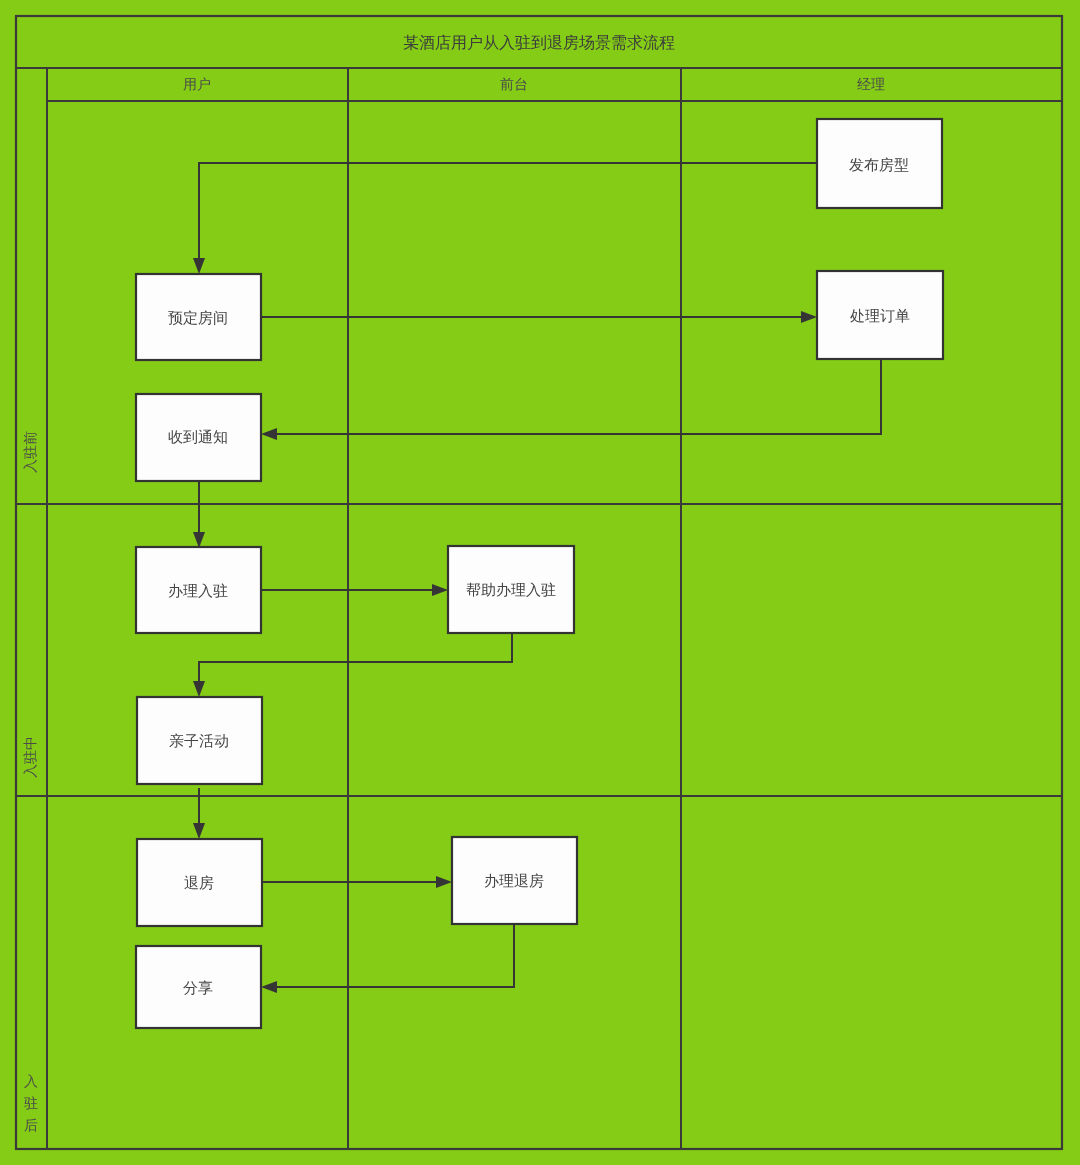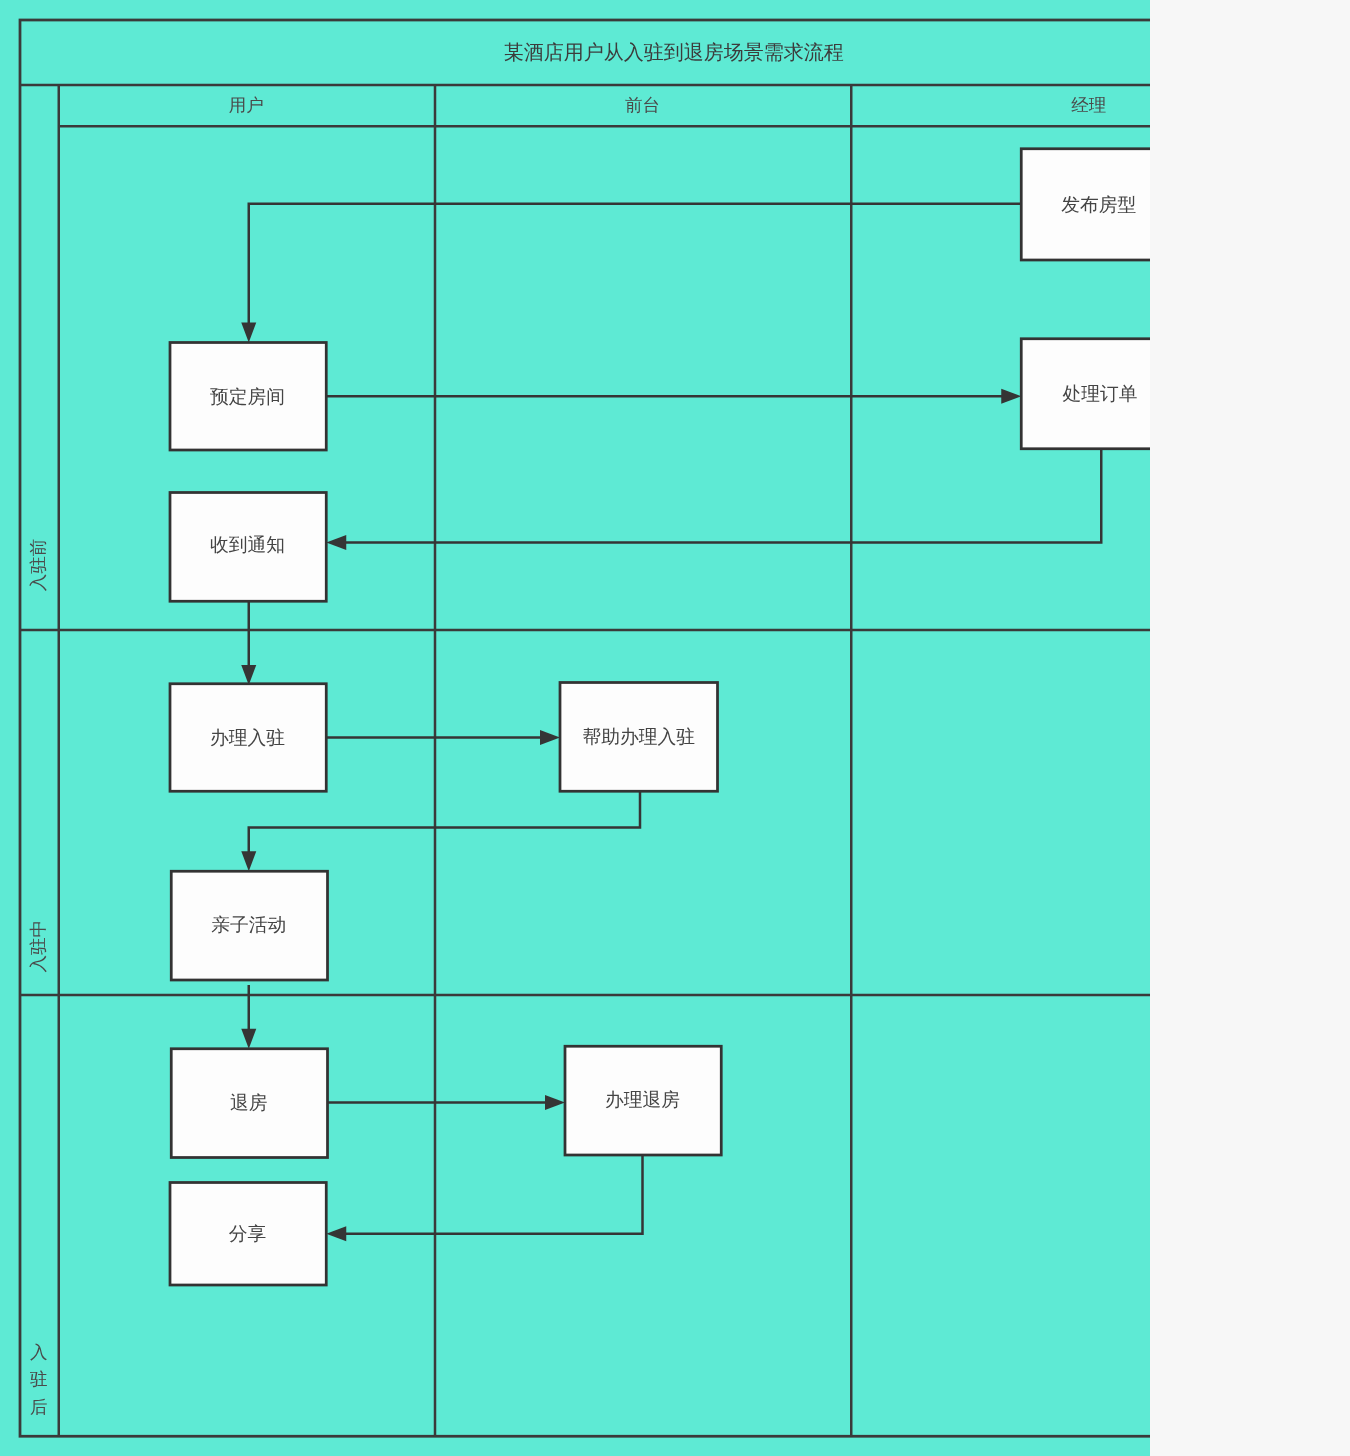--- a/index.html
+++ b/index.html
@@ -5,23 +5,23 @@
   html, body {
     margin: 0;
     padding: 0;
     background: #f7f7f7;
   }
   body {
     font-family: "DejaVu Sans", "Liberation Sans", sans-serif;
   }
   #stage {
     position: relative;
-    width: 920px;
+    width: 1080px;
     height: 1165px;
-    background: #5eead4;
+    background: #84cc16;
     overflow: hidden;
   }
   #diagram {
     position: absolute;
     left: 0;
     top: 0;
     width: 1080px;
     height: 1165px;
   }
   .node-label {

